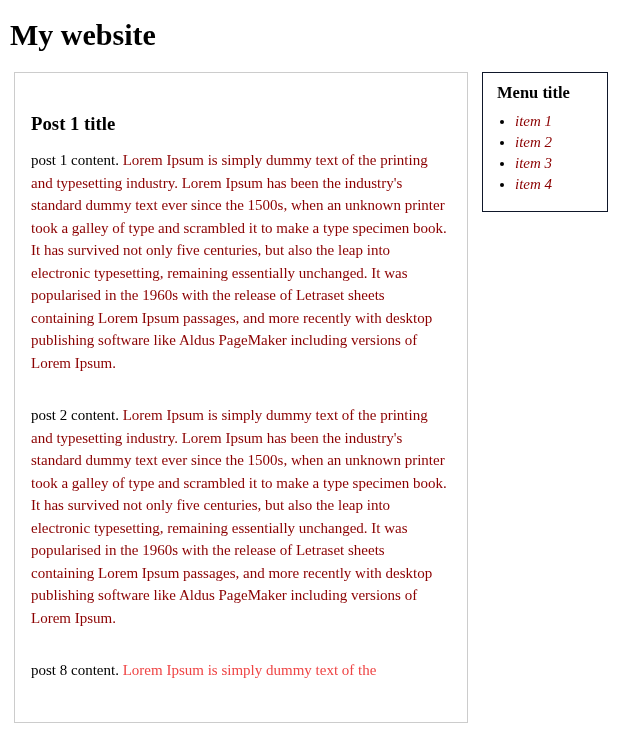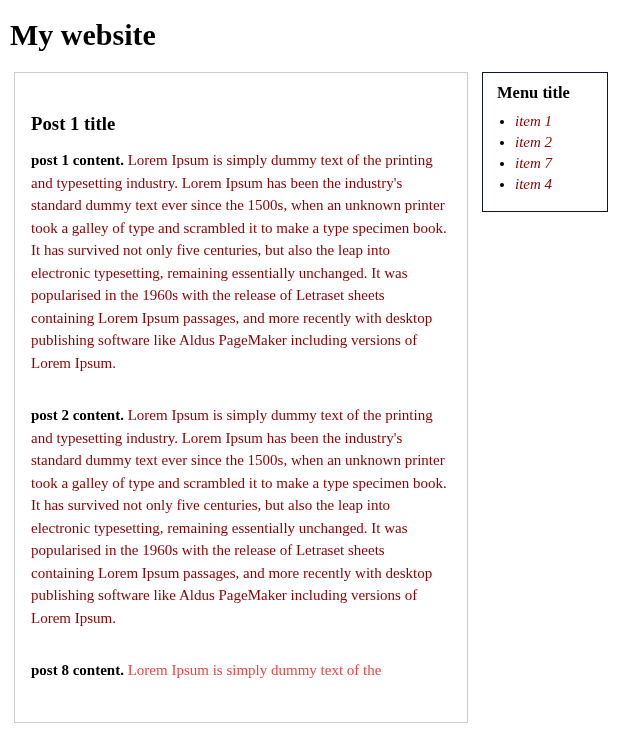--- a/index.html
+++ b/index.html
@@ -47,21 +47,21 @@
       margin-bottom: 14px;
       margin-top: 26px;
     }
 
     .post-body {
       line-height: 1.5;
       color: #000;
     }
 
     .post-body strong {
-      font-weight: bold;
+      font-weight: normal;
       color: #000;
     }
 
     #sidebar {
       width: 126px;
       border: 1px solid #0f172a;
       padding: 10px 14px 14px 14px;
       flex-shrink: 0;
     }
 
@@ -106,18 +106,18 @@
         <p class="post-body"><strong>post 8 content.</strong><span style="color: #ef4444;"> Lorem Ipsum is simply dummy text of the</span></p>
       </div>
     </div>
 
   <div id="sidebar">
     <div id="sidebar-title">Menu title</div>
     <ul id="sidebar-list">
 
     <li><a href="#">item 1</a></li>
         <li><a href="#">item 2</a></li>
-        <li><a href="#">item 7</a></li>
+        <li><a href="#">item 3</a></li>
         <li><a href="#">item 4</a></li>
       </ul>
   </div>
 
 </div>
 
 </body></html>

